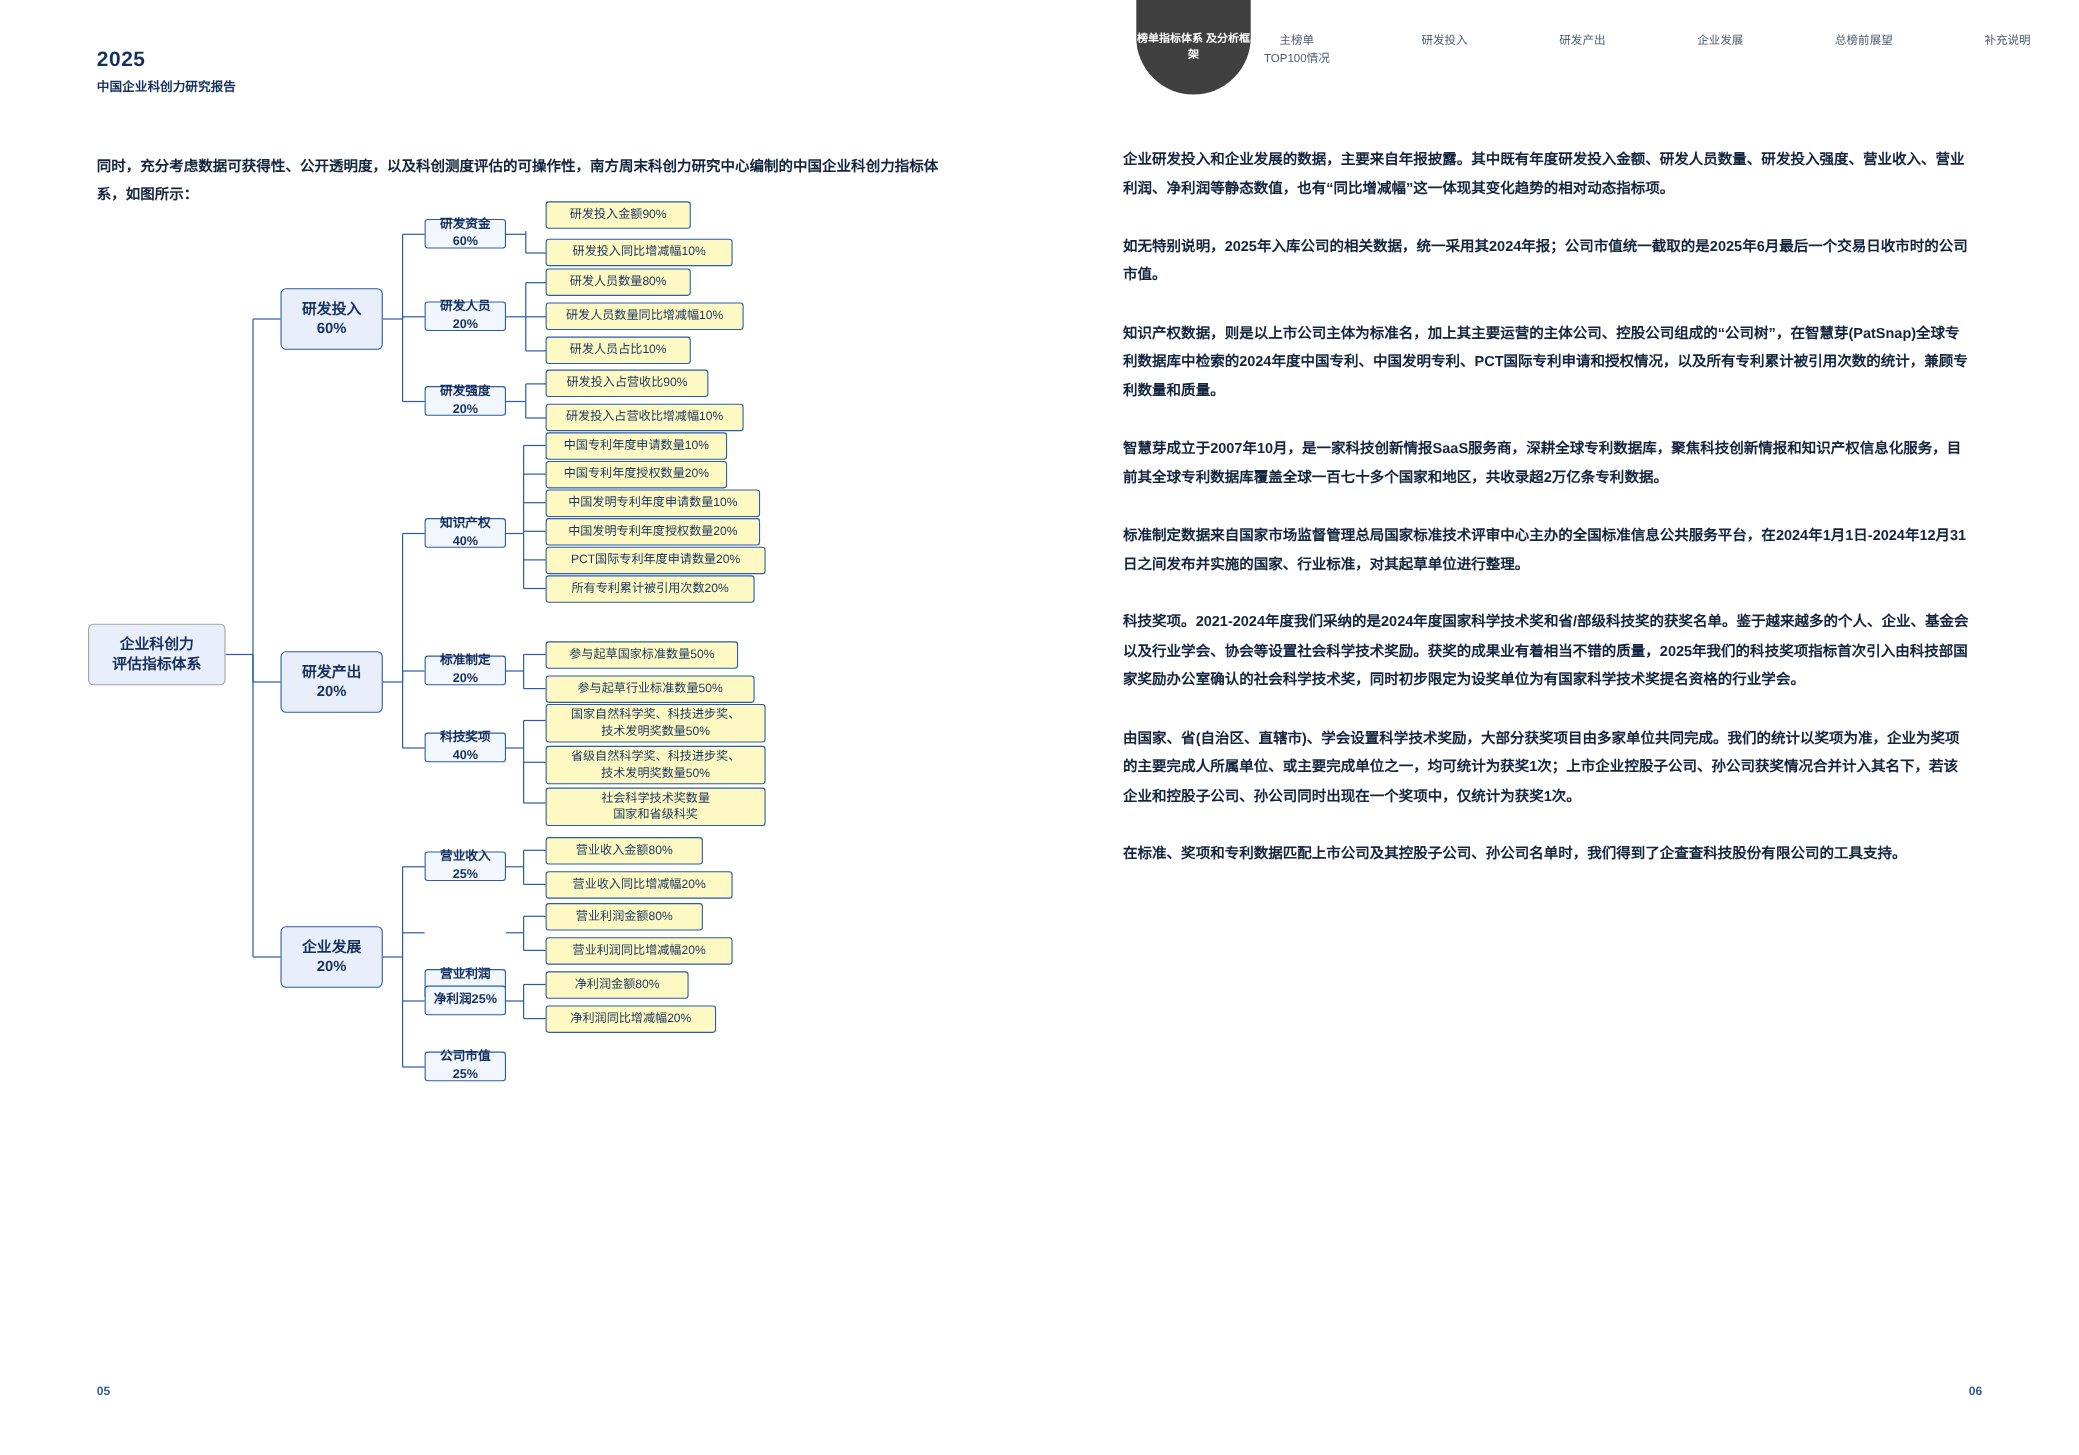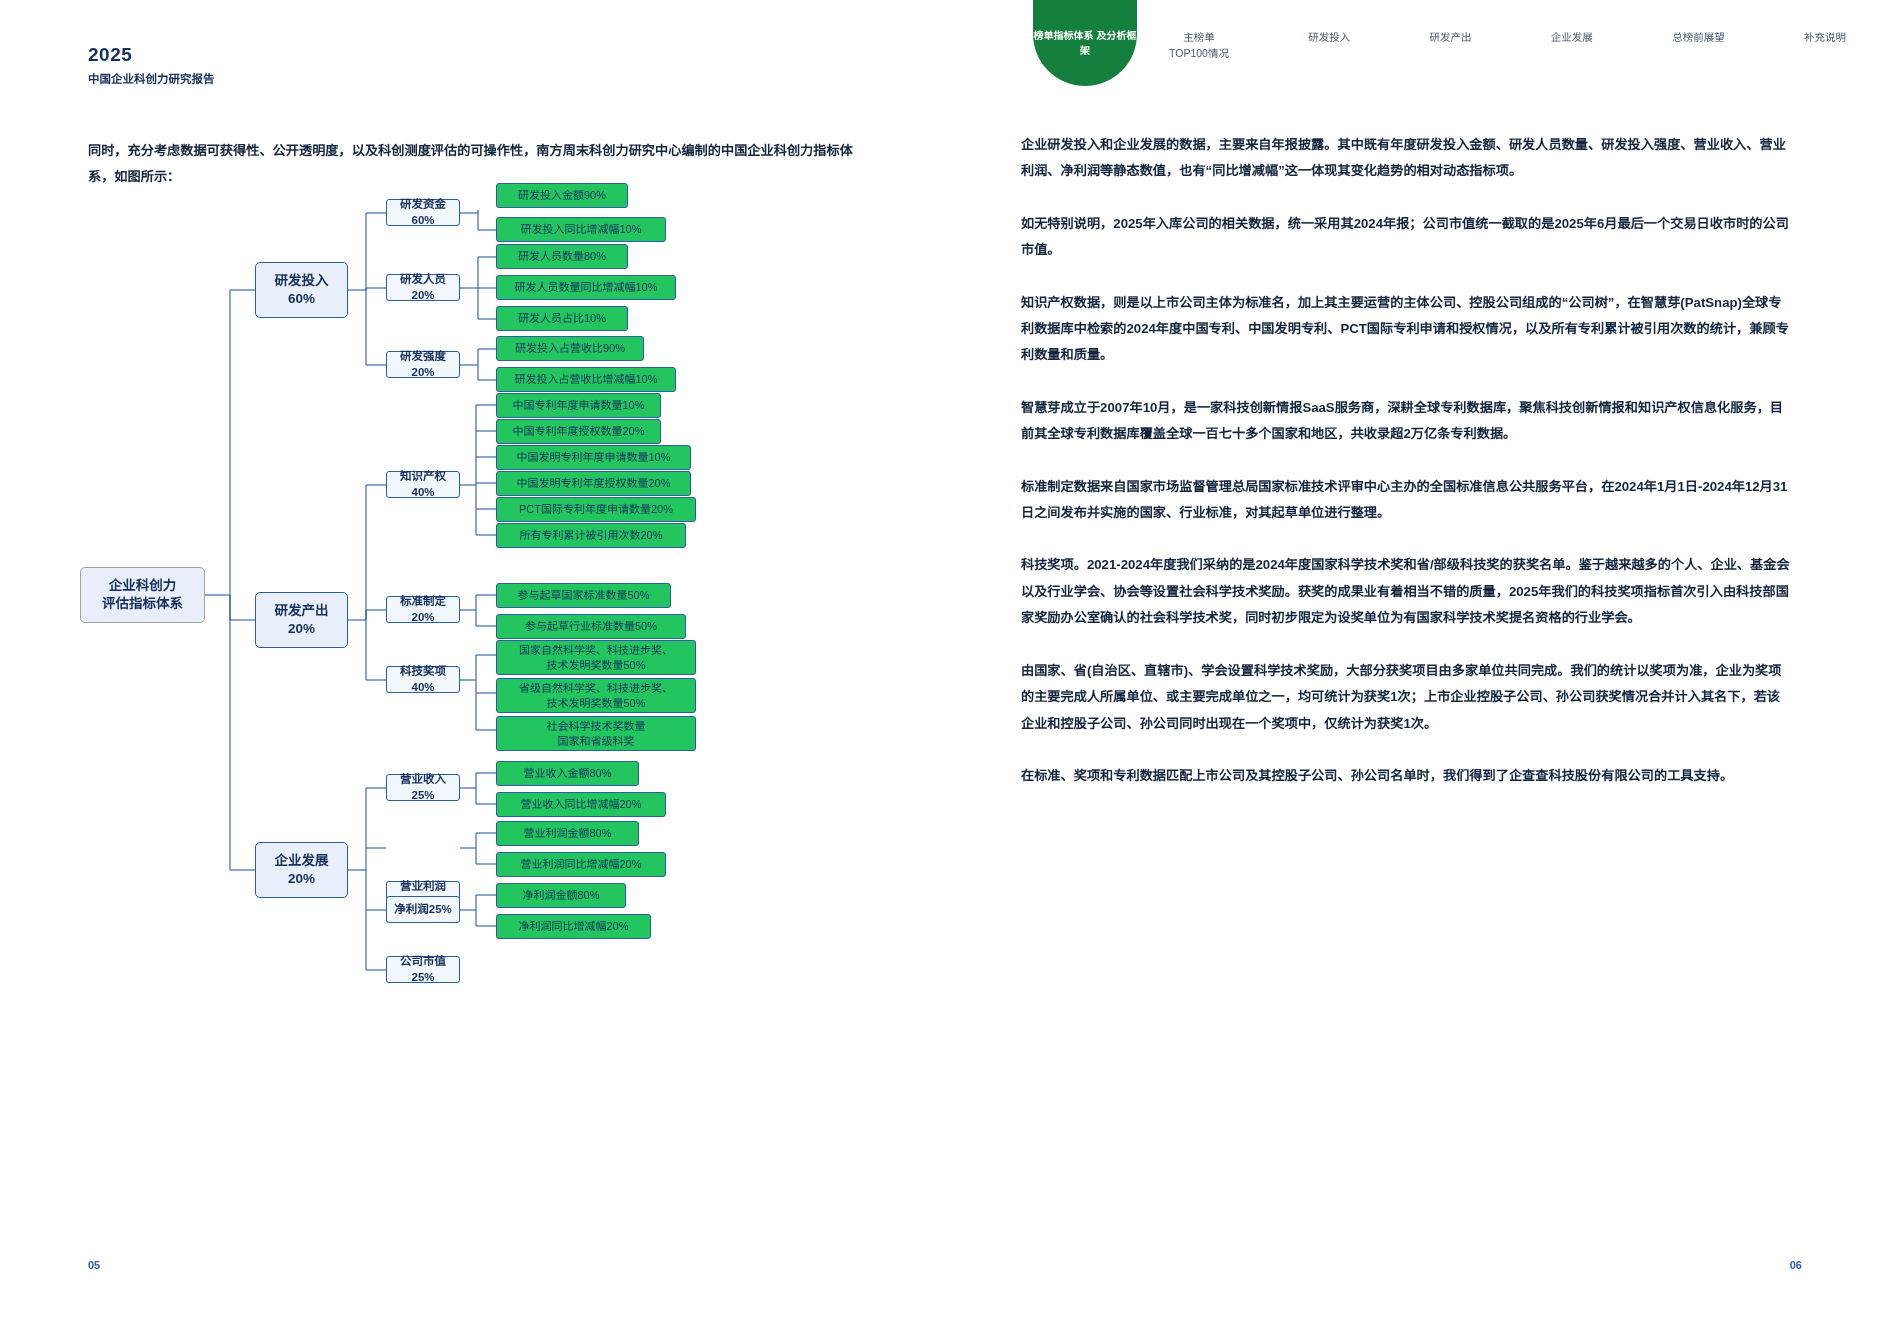--- a/index.html
+++ b/index.html
@@ -58,50 +58,50 @@
   }
   .node.l1 {
     background: #e8effa; border: 1px solid #2a5ca8; color: #16305e;
     font-weight: bold; font-size: 13.5px; border-radius: 5px;
   }
   .node.l2 {
     background: #f2f6fd; border: 1px solid #2a5ca8; color: #16305e;
     font-weight: bold; font-size: 11.5px; border-radius: 3px;
   }
   .node.l3 {
-    background: #22c55e; border: 1px solid #2a5ca8; color: #17355f;
+    background: #fef9c3; border: 1px solid #2a5ca8; color: #17355f;
     font-size: 11px; border-radius: 3px;
   }
 
   
   .page-num {
     position: absolute; bottom: 52px; font-size: 11px; color: #2a5ca8; font-weight: bold;
   }
   .page-num.left { left: 88px; }
   .page-num.right { right: 88px; }
 
   
   .nav {
     position: absolute; left: 0; top: 0; width: 945px; height: 92px;
   }
   .nav-tab-active {
     position: absolute; left: 88px; top: 0;
     width: 104px; height: 86px;
-    background: #15803d; color: #ffffff;
+    background: #404040; color: #ffffff;
     border-bottom-left-radius: 52px; border-bottom-right-radius: 52px;
     display: flex; flex-direction: column; align-items: center; justify-content: center;
     font-size: 10px; line-height: 1.5; font-weight: bold; text-align: center;
   }
   .nav-items {
     position: absolute; left: 200px; top: 30px; right: 40px;
     display: flex; justify-content: space-between; align-items: flex-start;
   }
   .nav-item {
     font-size: 10.5px; color: #4a5b72; text-align: center; line-height: 1.5;
-    padding: 0 4px; white-space: pre-line; margin-left: 20px;
+    padding: 0 4px; white-space: pre-line;
   }
 
   
   .body-col {
     position: absolute; left: 76px; top: 132px; width: 770px;
     font-size: 13.2px; line-height: 2.0; color: #14263f; font-weight: bold;
   }
   .body-col p { margin: 0 0 26px 0; }
 </style>
 </head>

